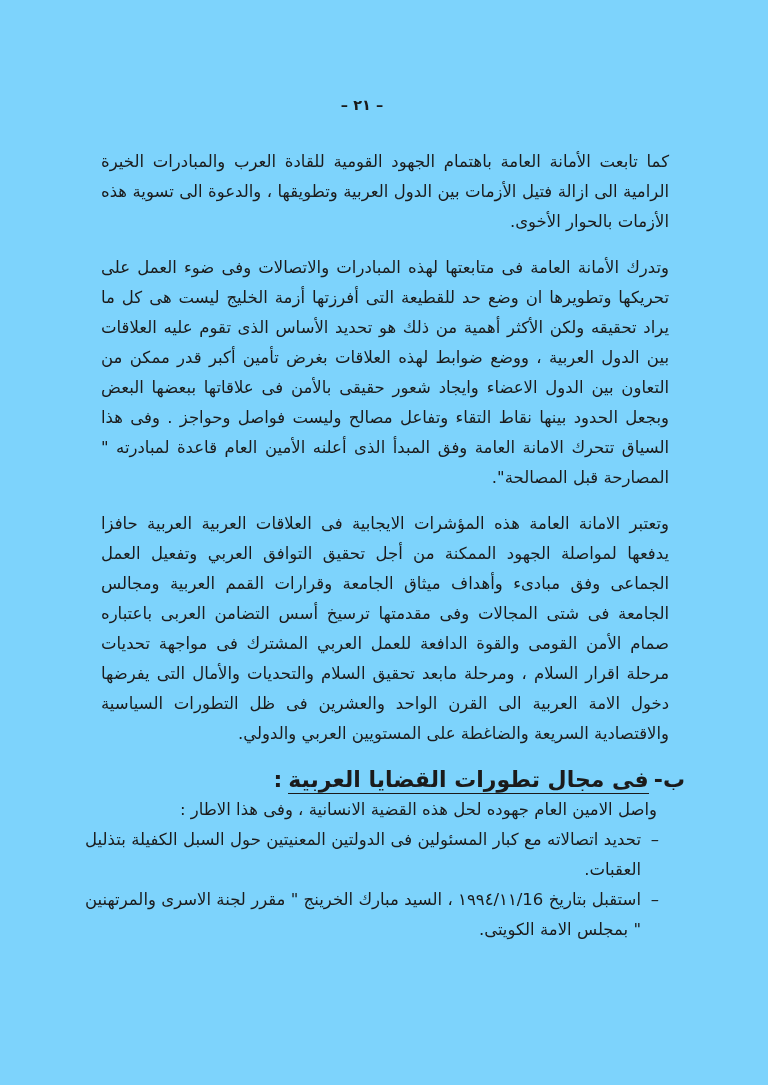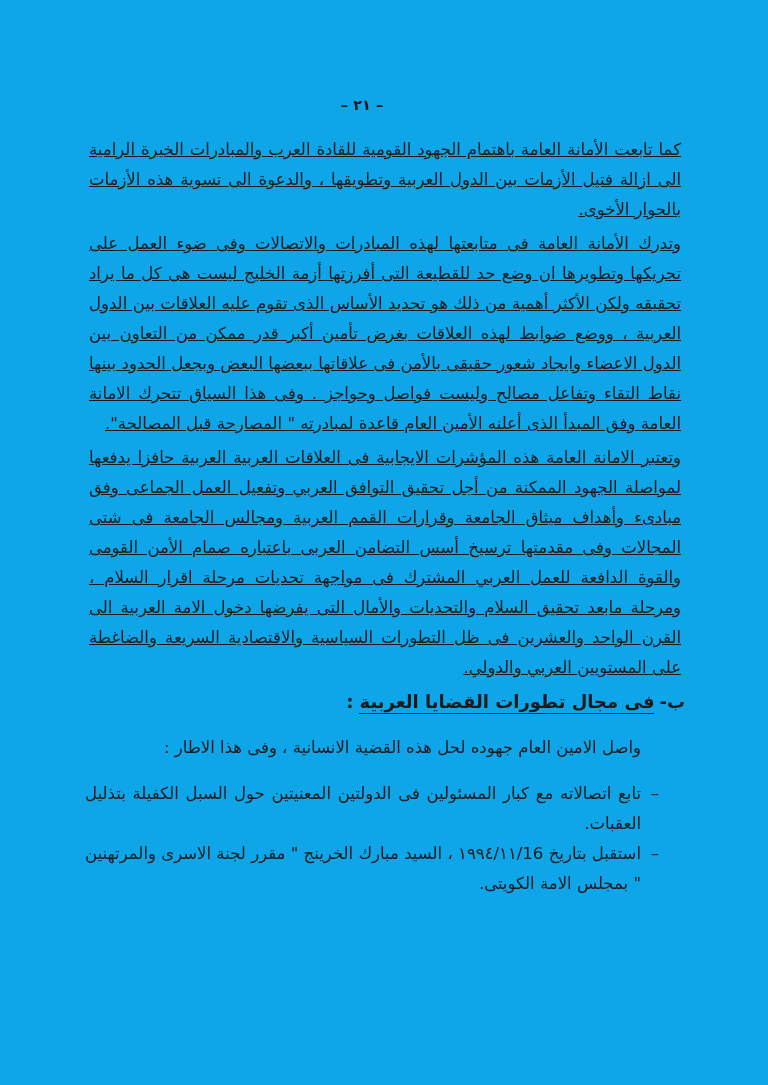--- a/index.html
+++ b/index.html
@@ -4,53 +4,52 @@
 <style>
   html,body{margin:0;padding:0;}
   body{
     width:768px;height:1085px;
     background:#ffffff;
     position:relative;
     font-family:"DejaVu Sans",sans-serif;
     color:#1b1b1b;
     overflow:hidden;
   }
-  .page{position:absolute;inset:0;background:#0ea5e9;}
+  .page{position:absolute;inset:0;background:#7dd3fc;}
   .page-number{
     position:absolute;top:97px;left:0;right:0;
     text-align:center;text-indent:44px;
     font-size:14.5px;font-weight:bold;letter-spacing:1.5px;
     direction:rtl;
   }
   .content{
     position:absolute;top:131px;right:83px;width:600px;
     direction:rtl;
     font-size:16.5px;line-height:30px;
   }
   p.body-par{
-    margin:4px;
+    margin:16px;
     text-align:justify;
     text-justify:inter-word;
-    text-decoration:underline;
   }
   .heading{
     margin:0;
     font-weight:bold;
-    font-size:18px;
+    font-size:22px;
     line-height:30px;
     white-space:nowrap;
   }
   .underlined{
     border-bottom:1.6px solid #1b1b1b;
     padding-bottom:1px;
   }
   .h-prefix{margin-left:5px;}
   .h-colon{margin-right:6px;}
   .intro{
-    margin:16px;
+    margin:0;
     padding-right:28px;
   }
   .bullet{
     display:flex;
     padding-right:26px;
   }
   .dash{
     flex:0 0 18px;
   }
   .b-text{
@@ -79,21 +78,21 @@
       <span class="h-prefix">ب-</span><span class="underlined">فى مجال تطورات القضايا العربية</span><span class="h-colon">:</span>
     </div>
 
 
     <p class="intro">واصل الامين العام جهوده لحل هذه القضية الانسانية ، وفى هذا الاطار :</p>
 
     <div class="bullet-list">
 
       <div class="bullet">
         <span class="dash">–</span>
-        <span class="b-text">تابع اتصالاته مع كبار المسئولين فى الدولتين المعنيتين حول السبل الكفيلة بتذليل العقبات.</span>
+        <span class="b-text">تحديد اتصالاته مع كبار المسئولين فى الدولتين المعنيتين حول السبل الكفيلة بتذليل العقبات.</span>
       </div>
 
       <div class="bullet">
         <span class="dash">–</span>
         <span class="b-text">استقبل بتاريخ ١٩٩٤/١١/16 ، السيد مبارك الخرينج " مقرر لجنة الاسرى والمرتهنين " بمجلس الامة الكويتى.</span>
       </div>
 
     </div>
 
   </div>

